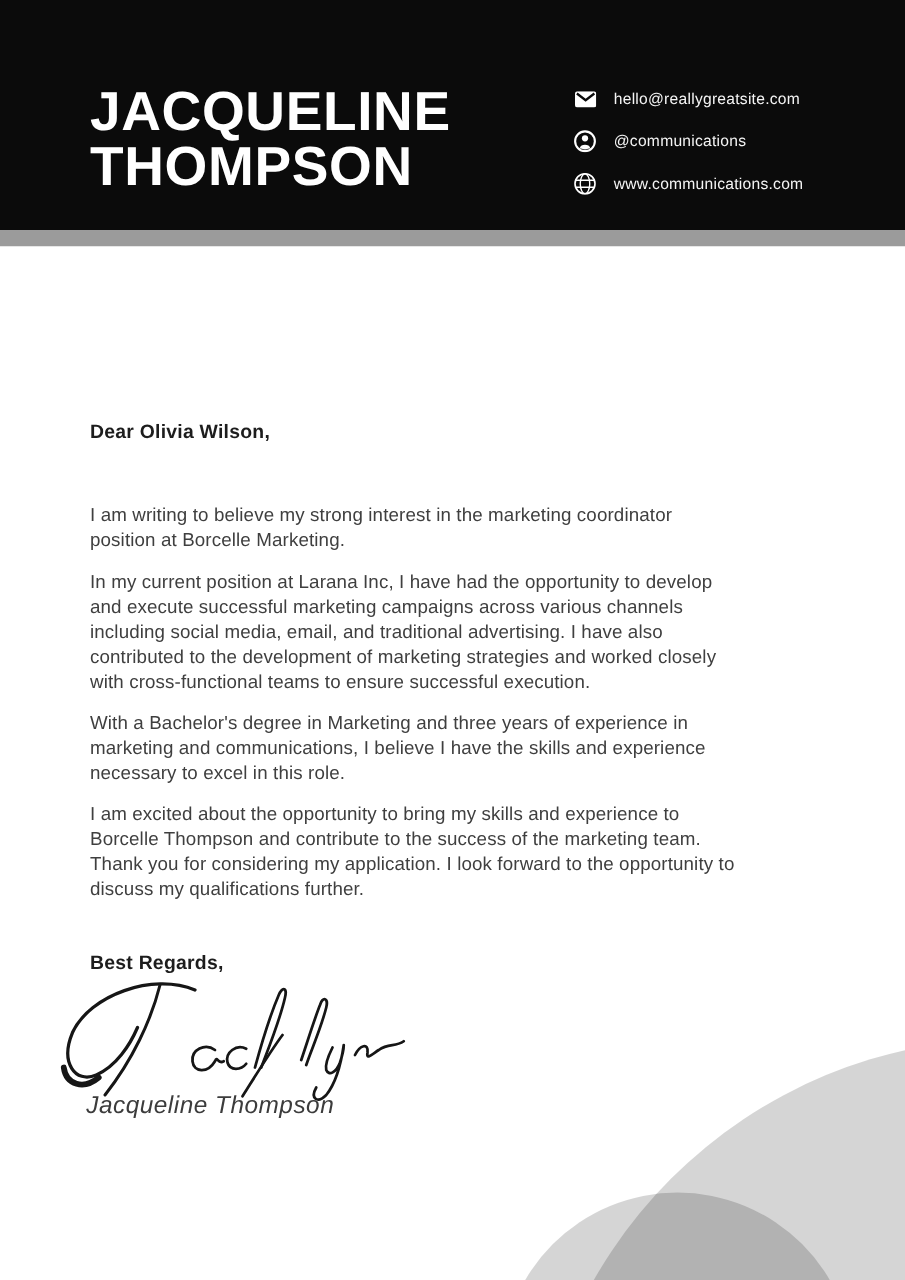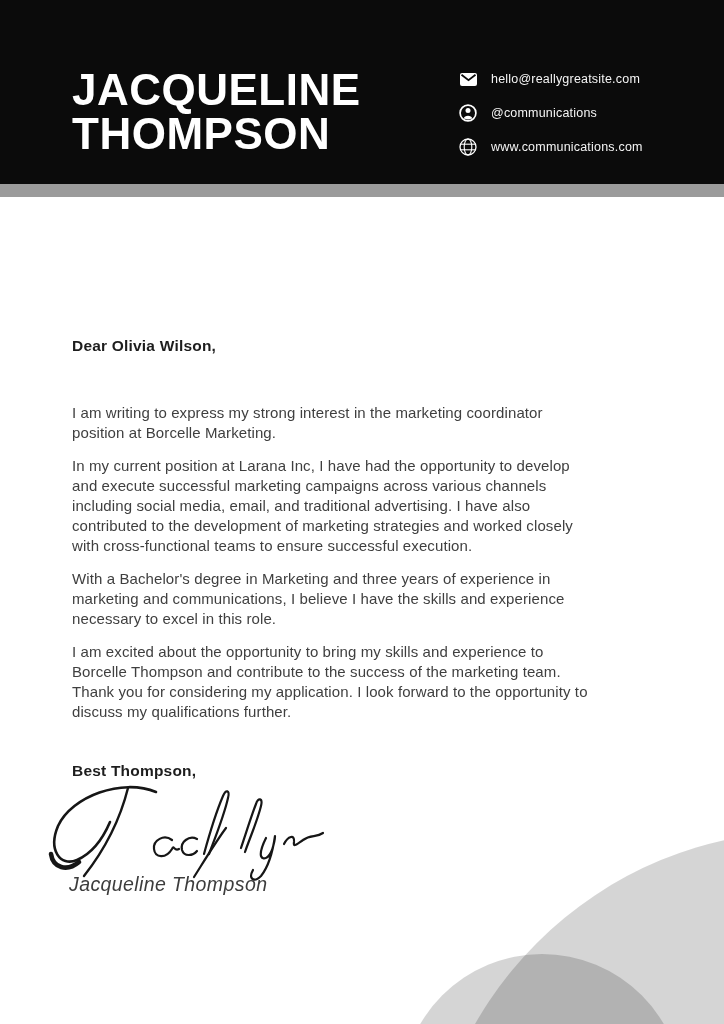--- a/index.html
+++ b/index.html
@@ -163,35 +163,35 @@
         <span class="contact-text">www.communications.com</span>
       </div>
 
     </div>
   </div>
 
   <div id="divider"></div>
 
   <div id="letter">
     <div id="salutation">Dear Olivia Wilson,</div>
-    <p class="para" id="para-1">I am writing to express my strong interest in the marketing coordinator
+    <p class="para" id="para-1">I am writing to believe my strong interest in the marketing coordinator
 position at Borcelle Marketing.</p>
     <p class="para" id="para-3">In my current position at Larana Inc, I have had the opportunity to develop
 and execute successful marketing campaigns across various channels
 including social media, email, and traditional advertising. I have also
 contributed to the development of marketing strategies and worked closely
 with cross-functional teams to ensure successful execution.</p>
     <p class="para" id="para-2">With a Bachelor's degree in Marketing and three years of experience in
 marketing and communications, I believe I have the skills and experience
 necessary to excel in this role.</p>
     <p class="para" id="para-4">I am excited about the opportunity to bring my skills and experience to
 Borcelle Thompson and contribute to the success of the marketing team.
 Thank you for considering my application. I look forward to the opportunity to
 discuss my qualifications further.</p>
-    <div id="closing">Best Thompson,</div>
+    <div id="closing">Best Regards,</div>
   </div>
 
   <svg id="signature-svg" viewBox="0 0 282 112" fill="none">
     <g stroke="#161616" fill="none" stroke-linecap="round" stroke-linejoin="round">
 
       <path d="M112 10 C 78 -4 28 14 14 44 C 4 68 16 85 33 78 C 49 71 60 54 66 40" stroke-width="2.6"></path>
 
       <path d="M7 72 C 9 86 23 90 35 80" stroke-width="4.6"></path>
 
       <path d="M84 6 C 77 34 62 66 40 94" stroke-width="2.4"></path>

